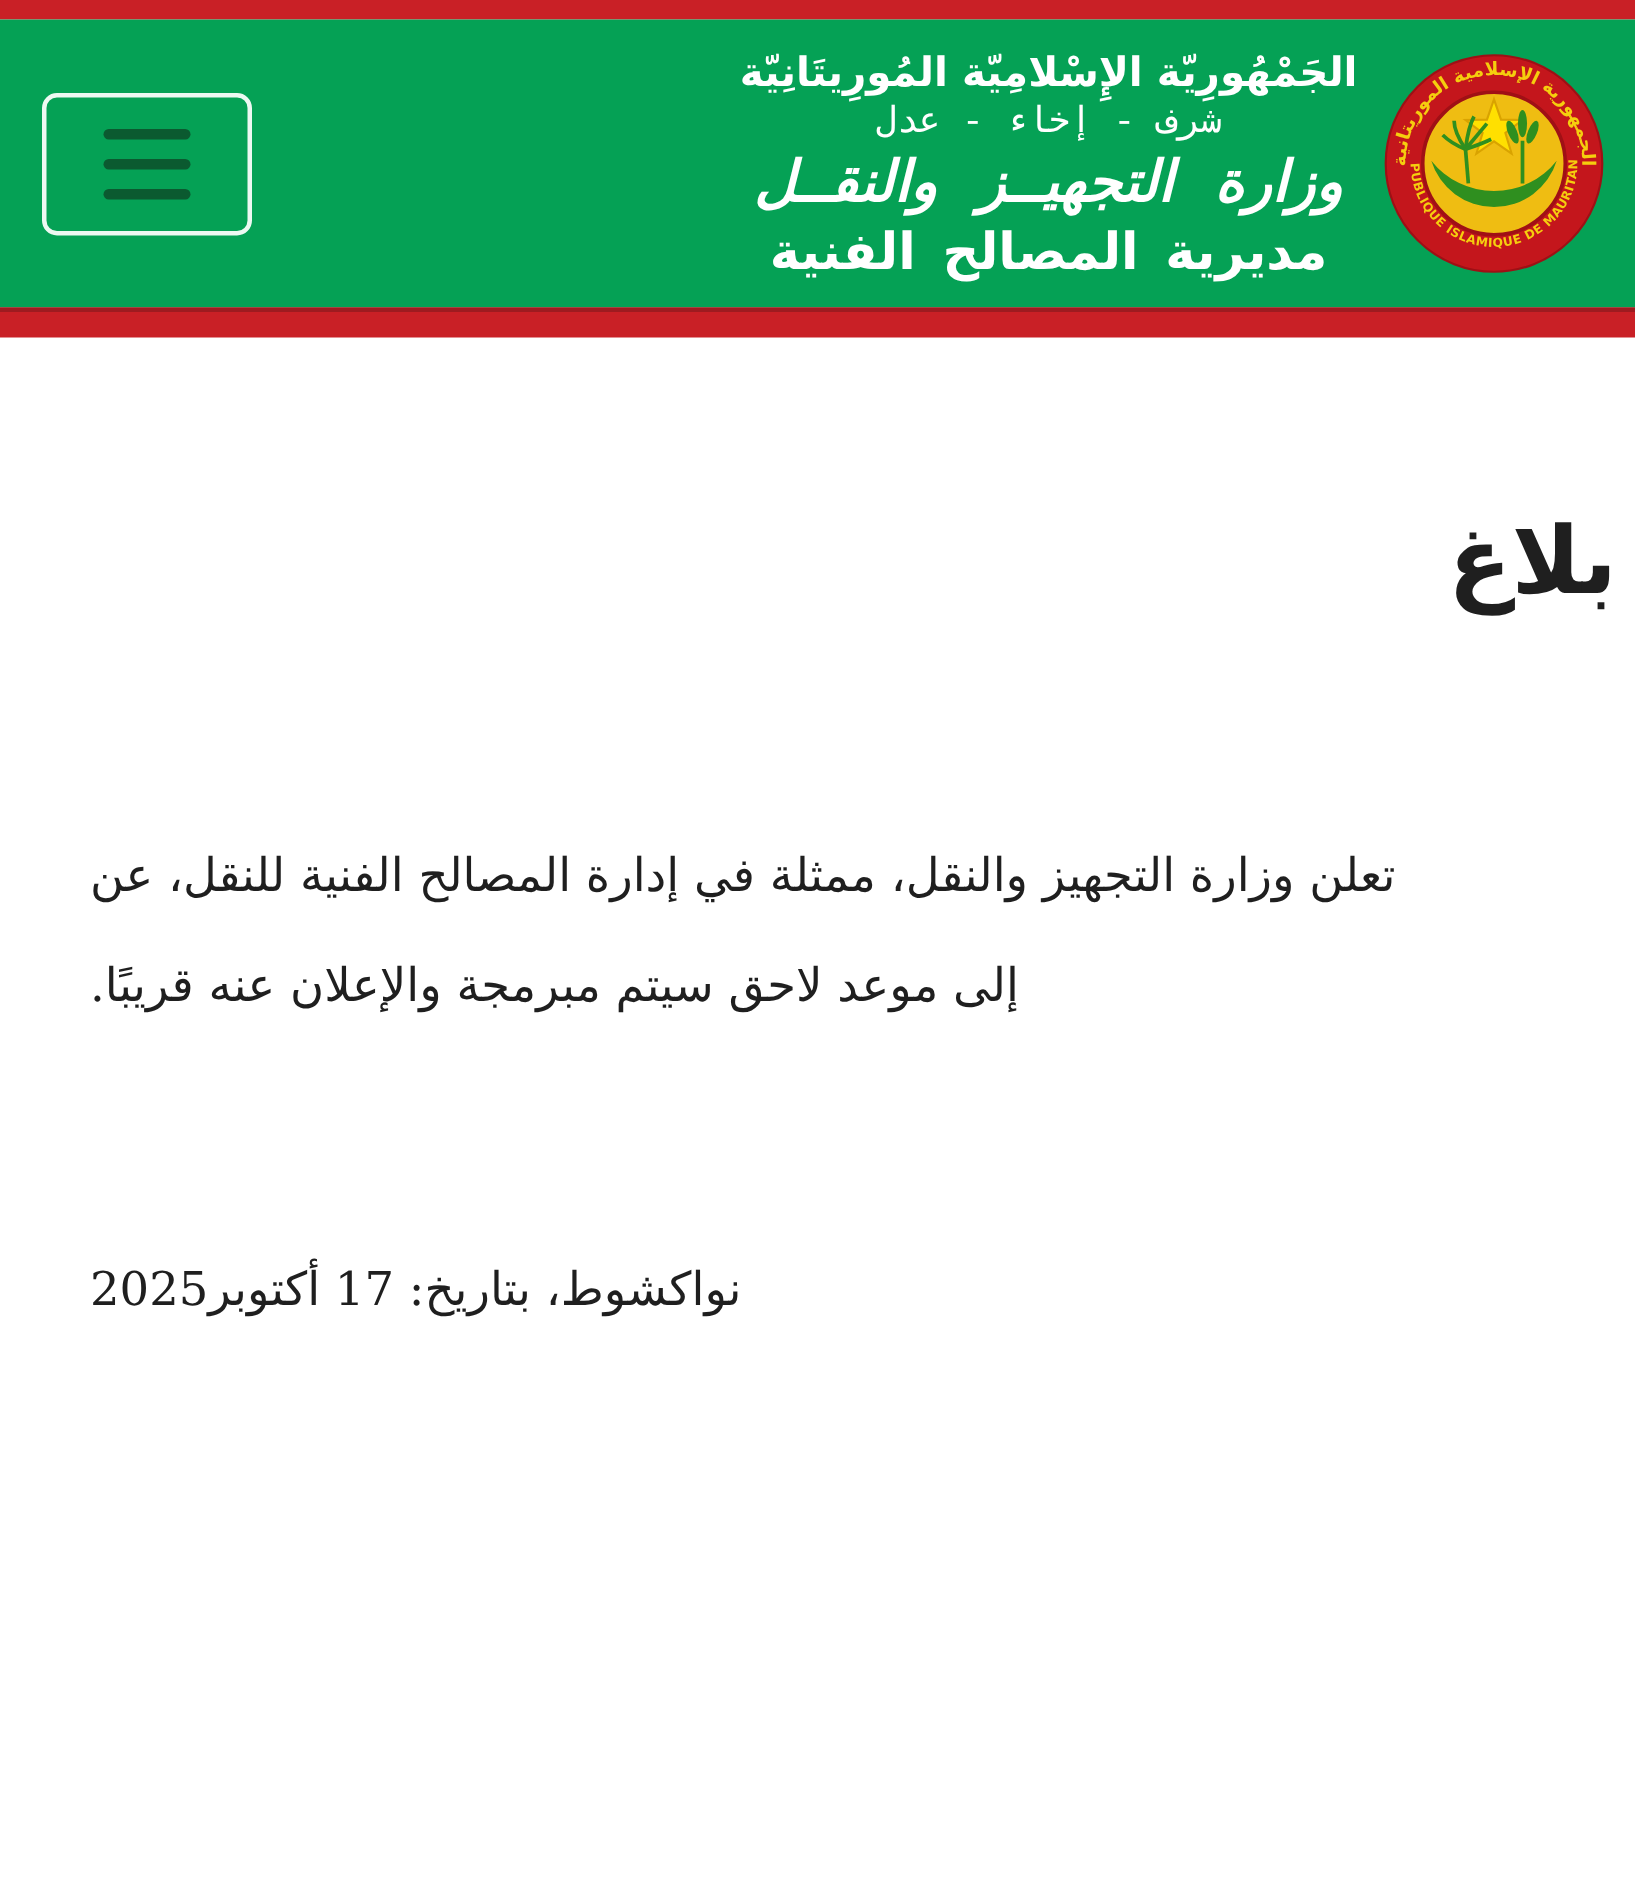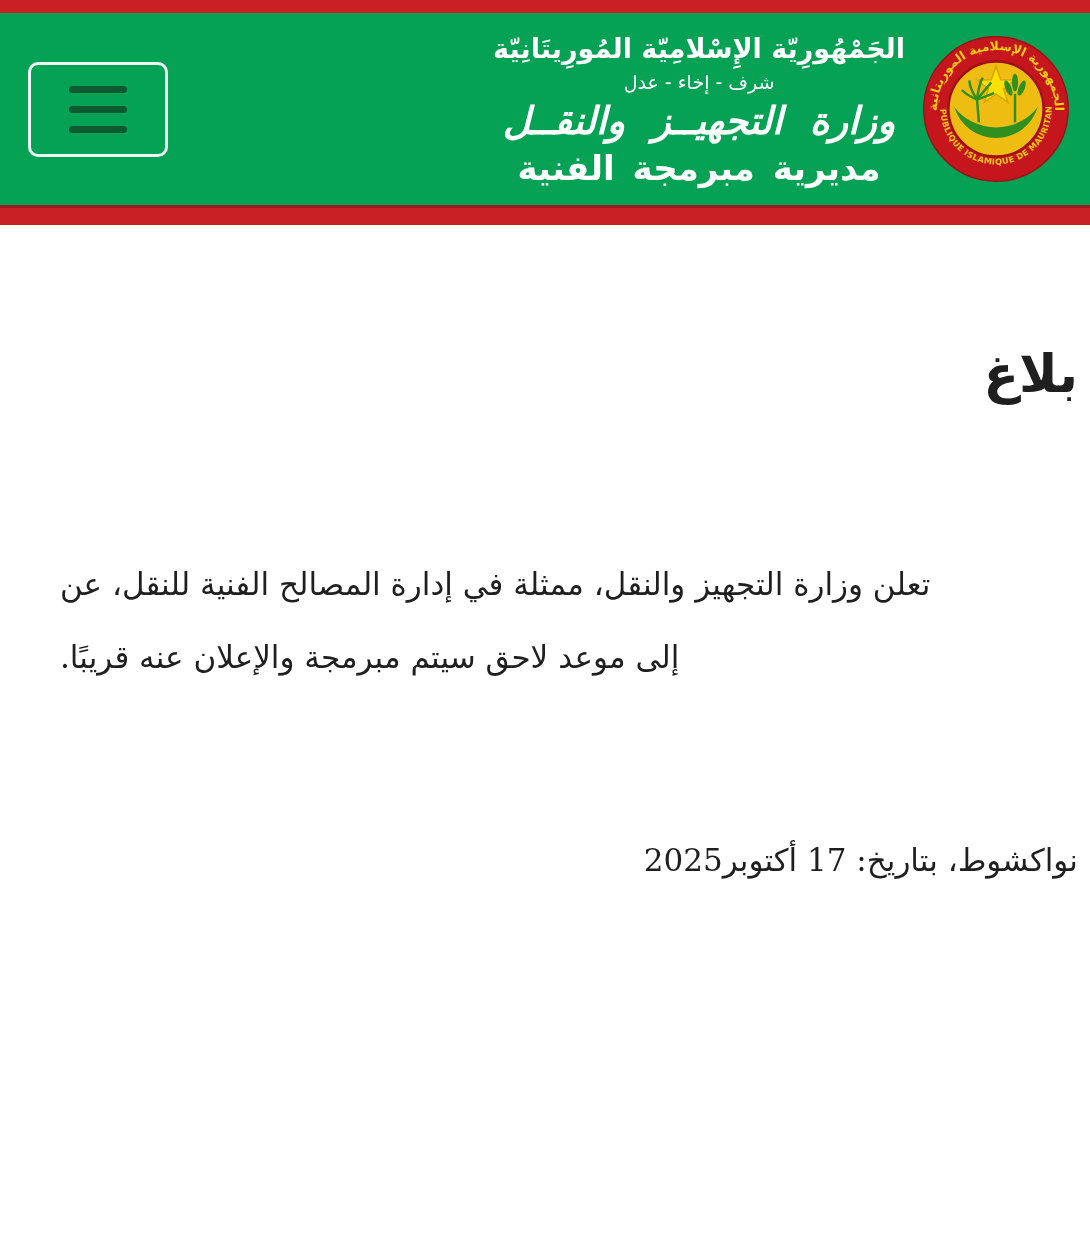--- a/index.html
+++ b/index.html
@@ -18,59 +18,59 @@
     width:140px;height:95px;border:3px solid #EDF9F2;border-radius:10px;
     background:transparent;display:flex;flex-direction:column;justify-content:center;
     align-items:center;gap:13px;cursor:pointer;flex:0 0 auto;
   }
   .menu-btn .bar{width:58px;height:7px;border-radius:4px;background:#0B5A30;}
   .header-text{
     margin-left:auto;margin-right:15px;text-align:center;color:#ffffff;
     direction:rtl;line-height:1;flex:0 0 auto;
   }
   .republic-name{font-size:27px;line-height:40px;font-weight:bold;}
-  .motto{font-size:19px;line-height:27px;}
+  .motto{font-size:24px;line-height:27px;font-family:Liberation Mono, monospace;}
   .ministry-name{font-size:38px;line-height:50px;font-weight:bold;word-spacing:14px;font-style:italic;}
   .directorate-name{font-size:34px;line-height:44px;font-weight:bold;word-spacing:6px;}
   .seal-wrap{flex:0 0 auto;width:152px;height:152px;}
   
   .main{
     direction:rtl;padding:0 12px 0 60px;box-sizing:border-box;color:#1F1F1F;
     font-family:"DejaVu Serif","DejaVu Sans",serif;overflow:hidden;
   }
   .doc-title{
-    margin-top:103px;font-size:52px;line-height:92px;font-weight:bold;
+    margin-top:103px;font-size:62px;line-height:92px;font-weight:bold;
     text-align:right;
   }
   .body-par{margin-top:128px;}
   .body-line{
     font-size:31px;line-height:73px;text-align:left;white-space:nowrap;
   }
   .date-line{
-    margin-top:130px;font-size:31px;line-height:73px;text-align:right;white-space:nowrap;
+    margin-top:130px;font-size:31px;line-height:73px;text-align:left;white-space:nowrap;
   }
 </style>
 </head>
 <body>
 
 <div class="topbar"></div>
 
 <div class="header">
 
   <button class="menu-btn">
     <span class="bar"></span>
     <span class="bar"></span>
     <span class="bar"></span>
   </button>
 
   <div class="header-text">
     <div class="republic-name">الجَمْهُورِيّة الإِسْلامِيّة المُورِيتَانِيّة</div>
     <div class="motto">شرف - إخاء - عدل</div>
     <div class="ministry-name">وزارة التجهيــز والنقــل</div>
-    <div class="directorate-name">مديرية مبرمجة الفنية</div>
+    <div class="directorate-name">مديرية المصالح الفنية</div>
   </div>
 
   <div class="seal-wrap">
     <svg width="152" height="152" viewBox="0 0 160 160">
       <defs>
         <path id="sealTop" d="M 18,80 A 62,62 0 0 1 142,80"></path>
         <path id="sealBottom" d="M 21.5,80 A 58.5,58.5 0 0 0 138.5,80"></path>
       </defs>
       <circle cx="80" cy="80" r="76" fill="#C4161C" stroke="#9E1015" stroke-width="1.5"></circle>
       <circle cx="80" cy="80" r="50" fill="#EFBD12" stroke="#A01015" stroke-width="2.5"></circle>

